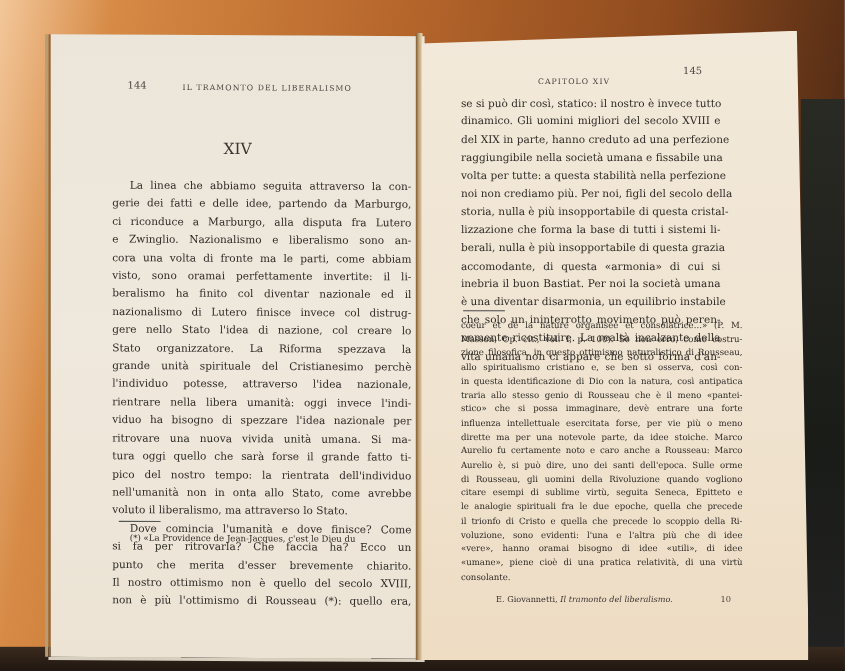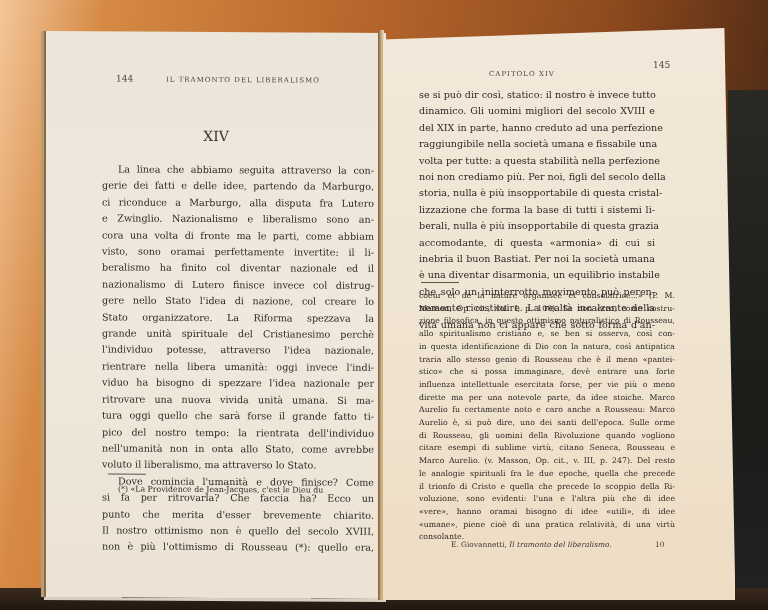--- a/index.html
+++ b/index.html
@@ -100,21 +100,21 @@
   <div class="fn-rule" style="left:62px; top:442px;"></div>
   <div class="footnote" style="left:72px; top:452px; width:244px;">
     <span class="line last">(*) «La Providence de Jean-Jacques, c'est le Dieu du</span>
   </div>
 </div>
 
 <div class="gutter"></div>
 
 <div class="page page-right">
   <div class="running-head" style="left:106px; top:42px;">CAPITOLO XIV</div>
-  <div class="page-num" style="left:238px; top:32px;margin-left:32px;">145</div>
+  <div class="page-num" style="left:238px; top:32px;">145</div>
 
   <div class="body-text" style="left:36px; top:59px; width:236px;">
     <span class="line">se si può dir così, statico: il nostro è invece tutto</span>
     <span class="line">dinamico. Gli uomini migliori del secolo XVIII e</span>
     <span class="line">del XIX in parte, hanno creduto ad una perfezione</span>
     <span class="line">raggiungibile nella società umana e fissabile una</span>
     <span class="line">volta per tutte: a questa stabilità nella perfezione</span>
     <span class="line">noi non crediamo più. Per noi, figli del secolo della</span>
     <span class="line">storia, nulla è più insopportabile di questa cristal-</span>
     <span class="line">lizzazione che forma la base di tutti i sistemi li-</span>
@@ -134,22 +134,21 @@
     <span class="line">zione filosofica, in questo ottimismo naturalistico di Rousseau,</span>
     <span class="line">allo spiritualismo cristiano e, se ben si osserva, così con-</span>
     <span class="line">in questa identificazione di Dio con la natura, così antipatica</span>
     <span class="line">traria allo stesso genio di Rousseau che è il meno «pantei-</span>
     <span class="line">stico» che si possa immaginare, devè entrare una forte</span>
     <span class="line">influenza intellettuale esercitata forse, per vie più o meno</span>
     <span class="line">dirette ma per una notevole parte, da idee stoiche. Marco</span>
     <span class="line">Aurelio fu certamente noto e caro anche a Rousseau: Marco</span>
     <span class="line">Aurelio è, si può dire, uno dei santi dell'epoca. Sulle orme</span>
     <span class="line">di Rousseau, gli uomini della Rivoluzione quando vogliono</span>
-    <span class="line">citare esempi di sublime virtù, citano Seneca, Rousseau e</span>
-    <span class="line">Marco Aurelio. (v. Masson, Op. cit., v. III, p. 247). Del resto</span>
+    <span class="line">citare esempi di sublime virtù, seguita Seneca, Epitteto e</span>
     <span class="line">le analogie spirituali fra le due epoche, quella che precede</span>
     <span class="line">il trionfo di Cristo e quella che precede lo scoppio della Ri-</span>
     <span class="line">voluzione, sono evidenti: l'una e l'altra più che di idee</span>
     <span class="line">«vere», hanno oramai bisogno di idee «utili», di idee</span>
     <span class="line">«umane», piene cioè di una pratica relatività, di una virtù</span>
     <span class="line last">consolante.</span>
   </div>
 
   <div class="signature" style="left:36px; top:512px;">
     <span>E. Giovannetti,</span>

